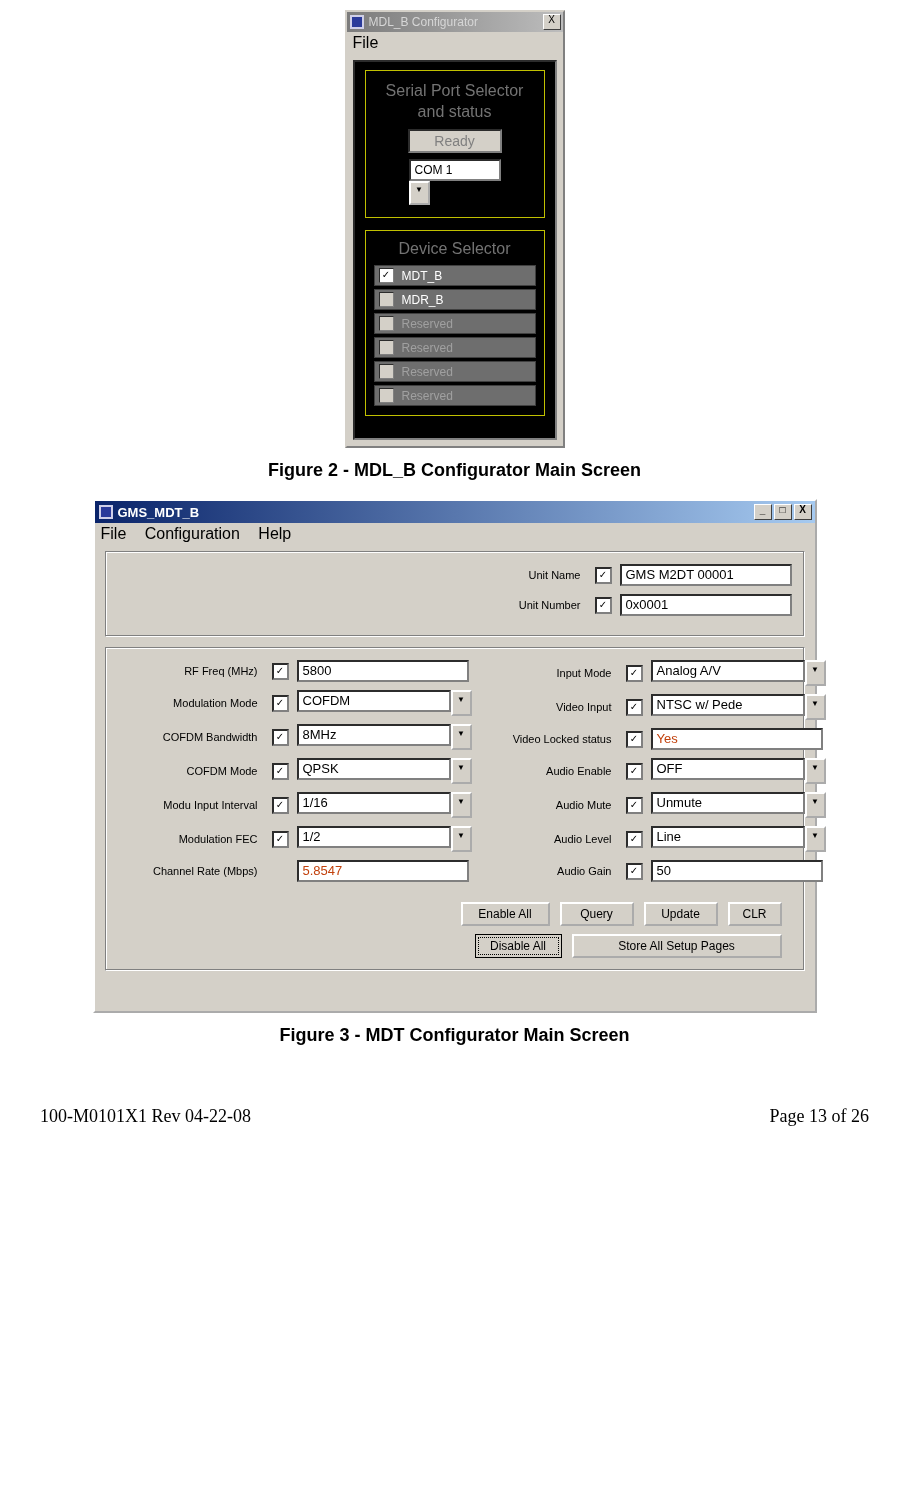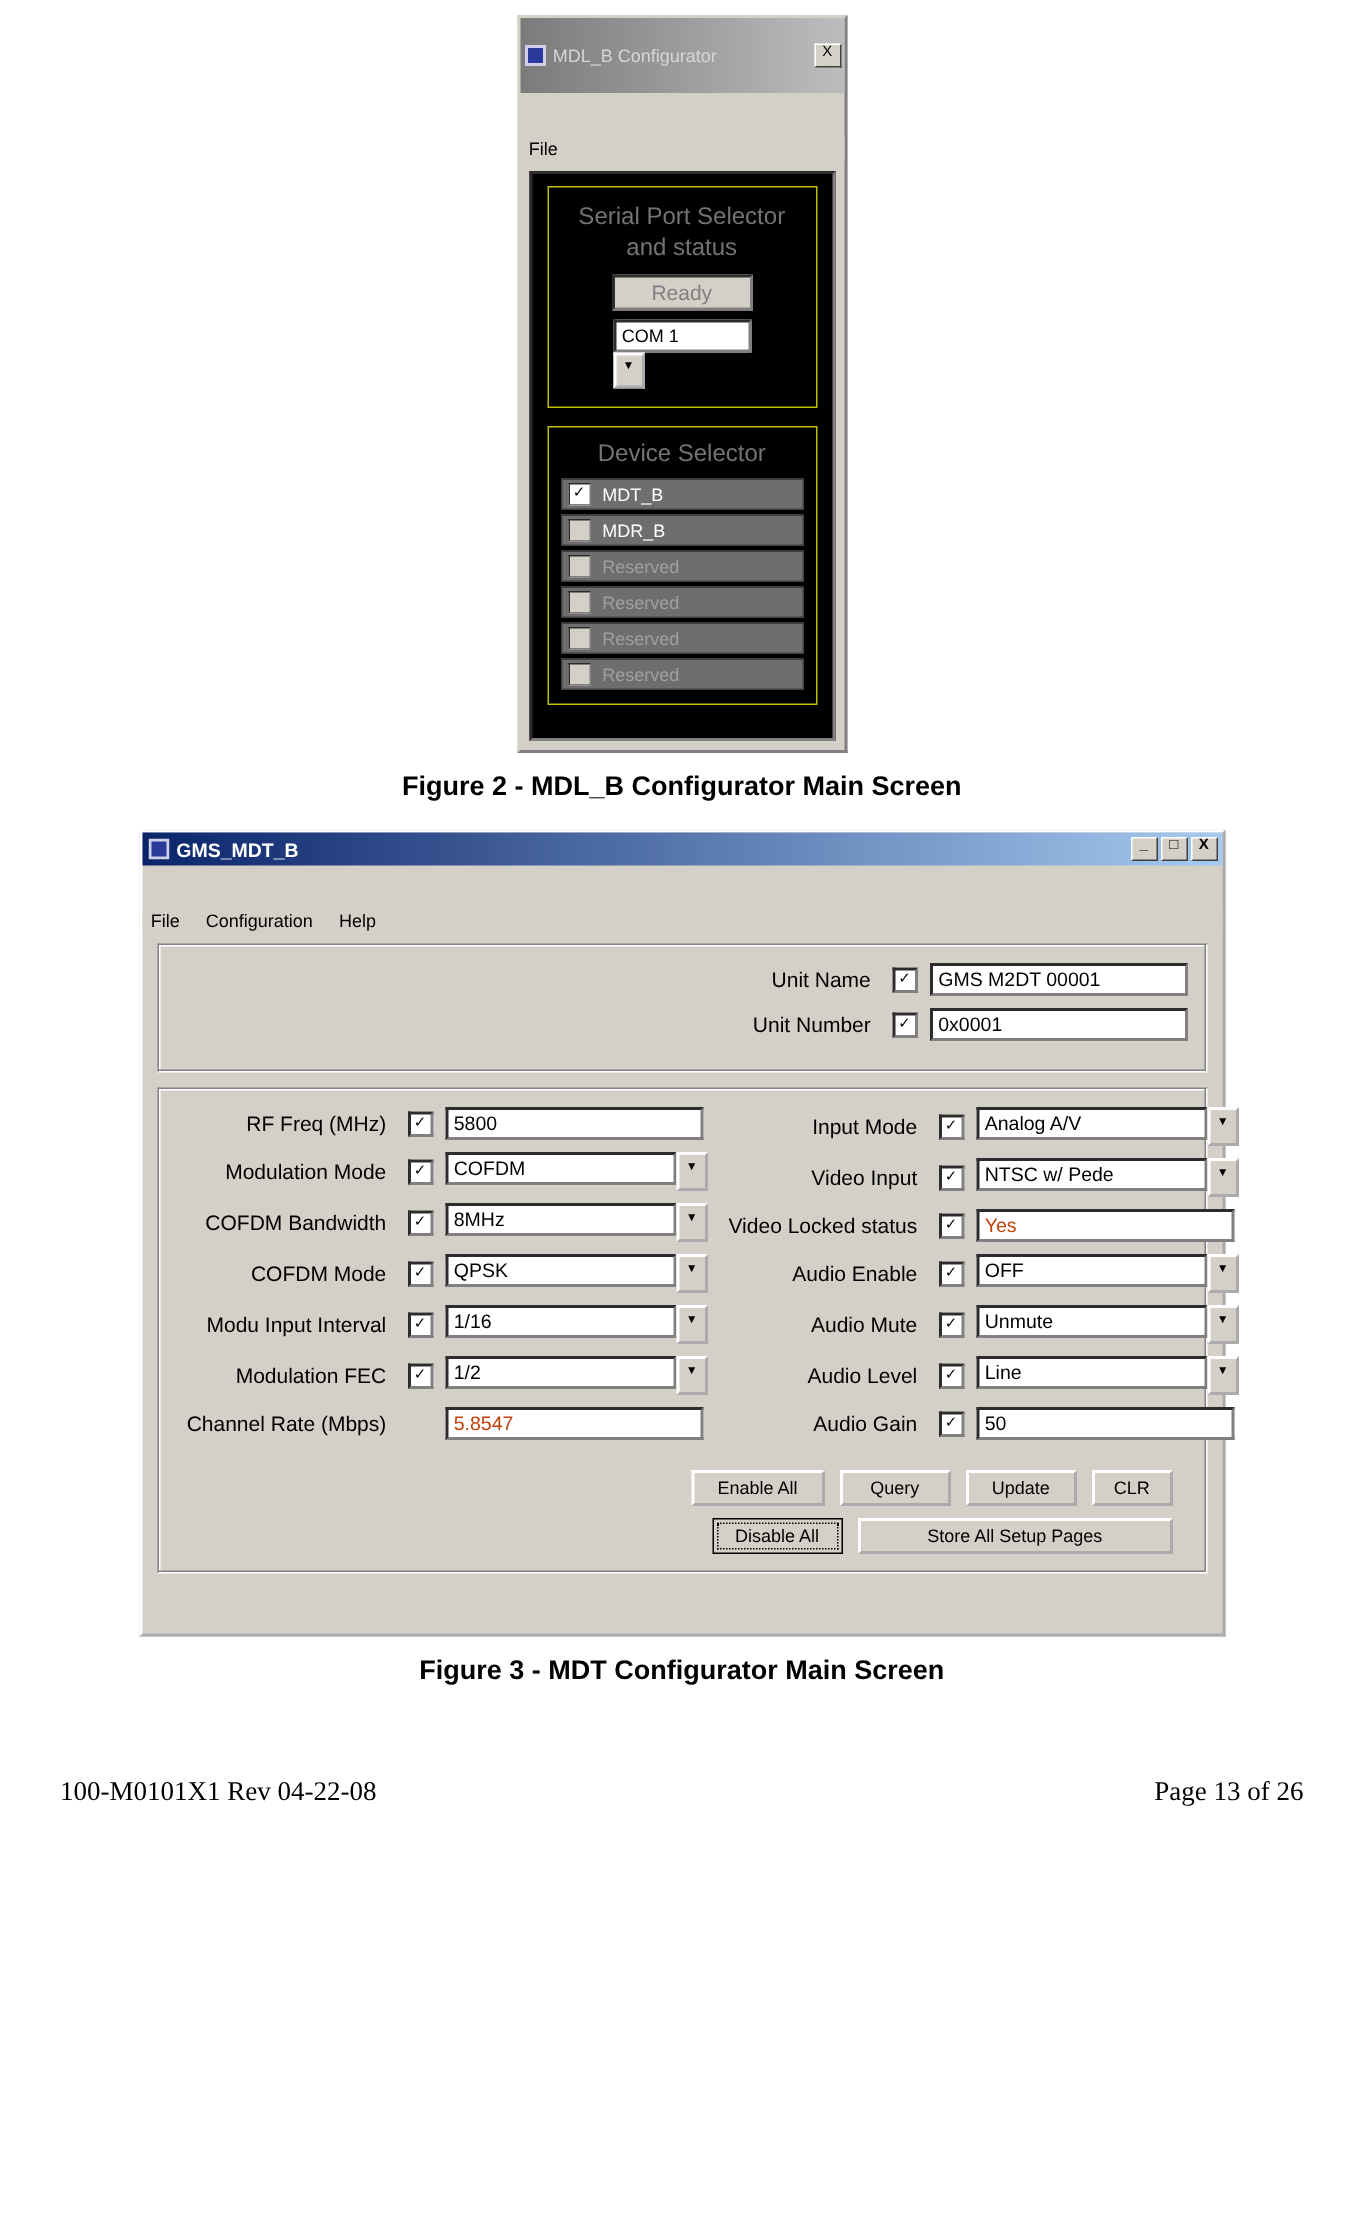--- a/index.html
+++ b/index.html
@@ -39,21 +39,21 @@
     background: #d4d0c8;
     font-size: 12px;
   }
   .titlebar1 {
     display: flex;
     align-items: center;
     height: 20px;
     background: linear-gradient(to right, #7b7b7b, #bdbdbd);
     color: #d6d6d6;
     font-size: 12px;
-    padding: 15px 2px;
+    padding: 0 2px;
   }
   .titlebar1 .sysicon {
     width: 16px; height: 16px; margin-right: 4px;
     display: inline-flex; align-items: center; justify-content: center;
   }
   .titlebar1 .title-text { flex: 1; }
   .winbtn {
     width: 16px; height: 14px;
     background: #d4d0c8;
     border: 1px solid #fff;
@@ -61,24 +61,23 @@
     border-bottom-color: #404040;
     font-family: Arial;
     font-size: 10px;
     line-height: 10px;
     text-align: center;
     color: #000;
     margin-left: 2px;
   }
   .menubar {
     background: #d4d0c8;
-    font-size: 12px;
+    font-size: 16px;
     padding: 2px 6px;
     color: #000;
-    margin-top: 28px;
   }
   .menubar span { margin-right: 14px; }
   .blackpanel {
     background: #000;
     border: 2px inset #808080;
     margin: 6px;
     padding: 8px 10px 10px 10px;
   }
   .ygroup {
     border: 1px solid #c0c000;
@@ -205,21 +204,21 @@
     padding: 1px 6px;
     border: 1px solid #c00;
     margin-top: 2px;
     display: inline-block;
   }
   .arcs {
     width: 60px; height: 24px; margin: 0 auto -6px auto;
   }
   .unit-fields { flex: 1; padding-left: 40px; }
   .frow { display: flex; align-items: center; margin-bottom: 8px; justify-content: flex-end; }
-  .flabel { width: 150px; text-align: right; padding-right: 6px; font-size: 14px; }
+  .flabel { width: 150px; text-align: right; padding-right: 6px; font-size: 11px; }
   .fchk {
     width: 13px; height: 13px;
     background: #fff;
     border: 2px inset #808080;
     margin: 0 8px;
     font-size: 10px; line-height: 11px; text-align: center;
   }
   .ftext {
     width: 160px; height: 18px;
     background: #fff;

